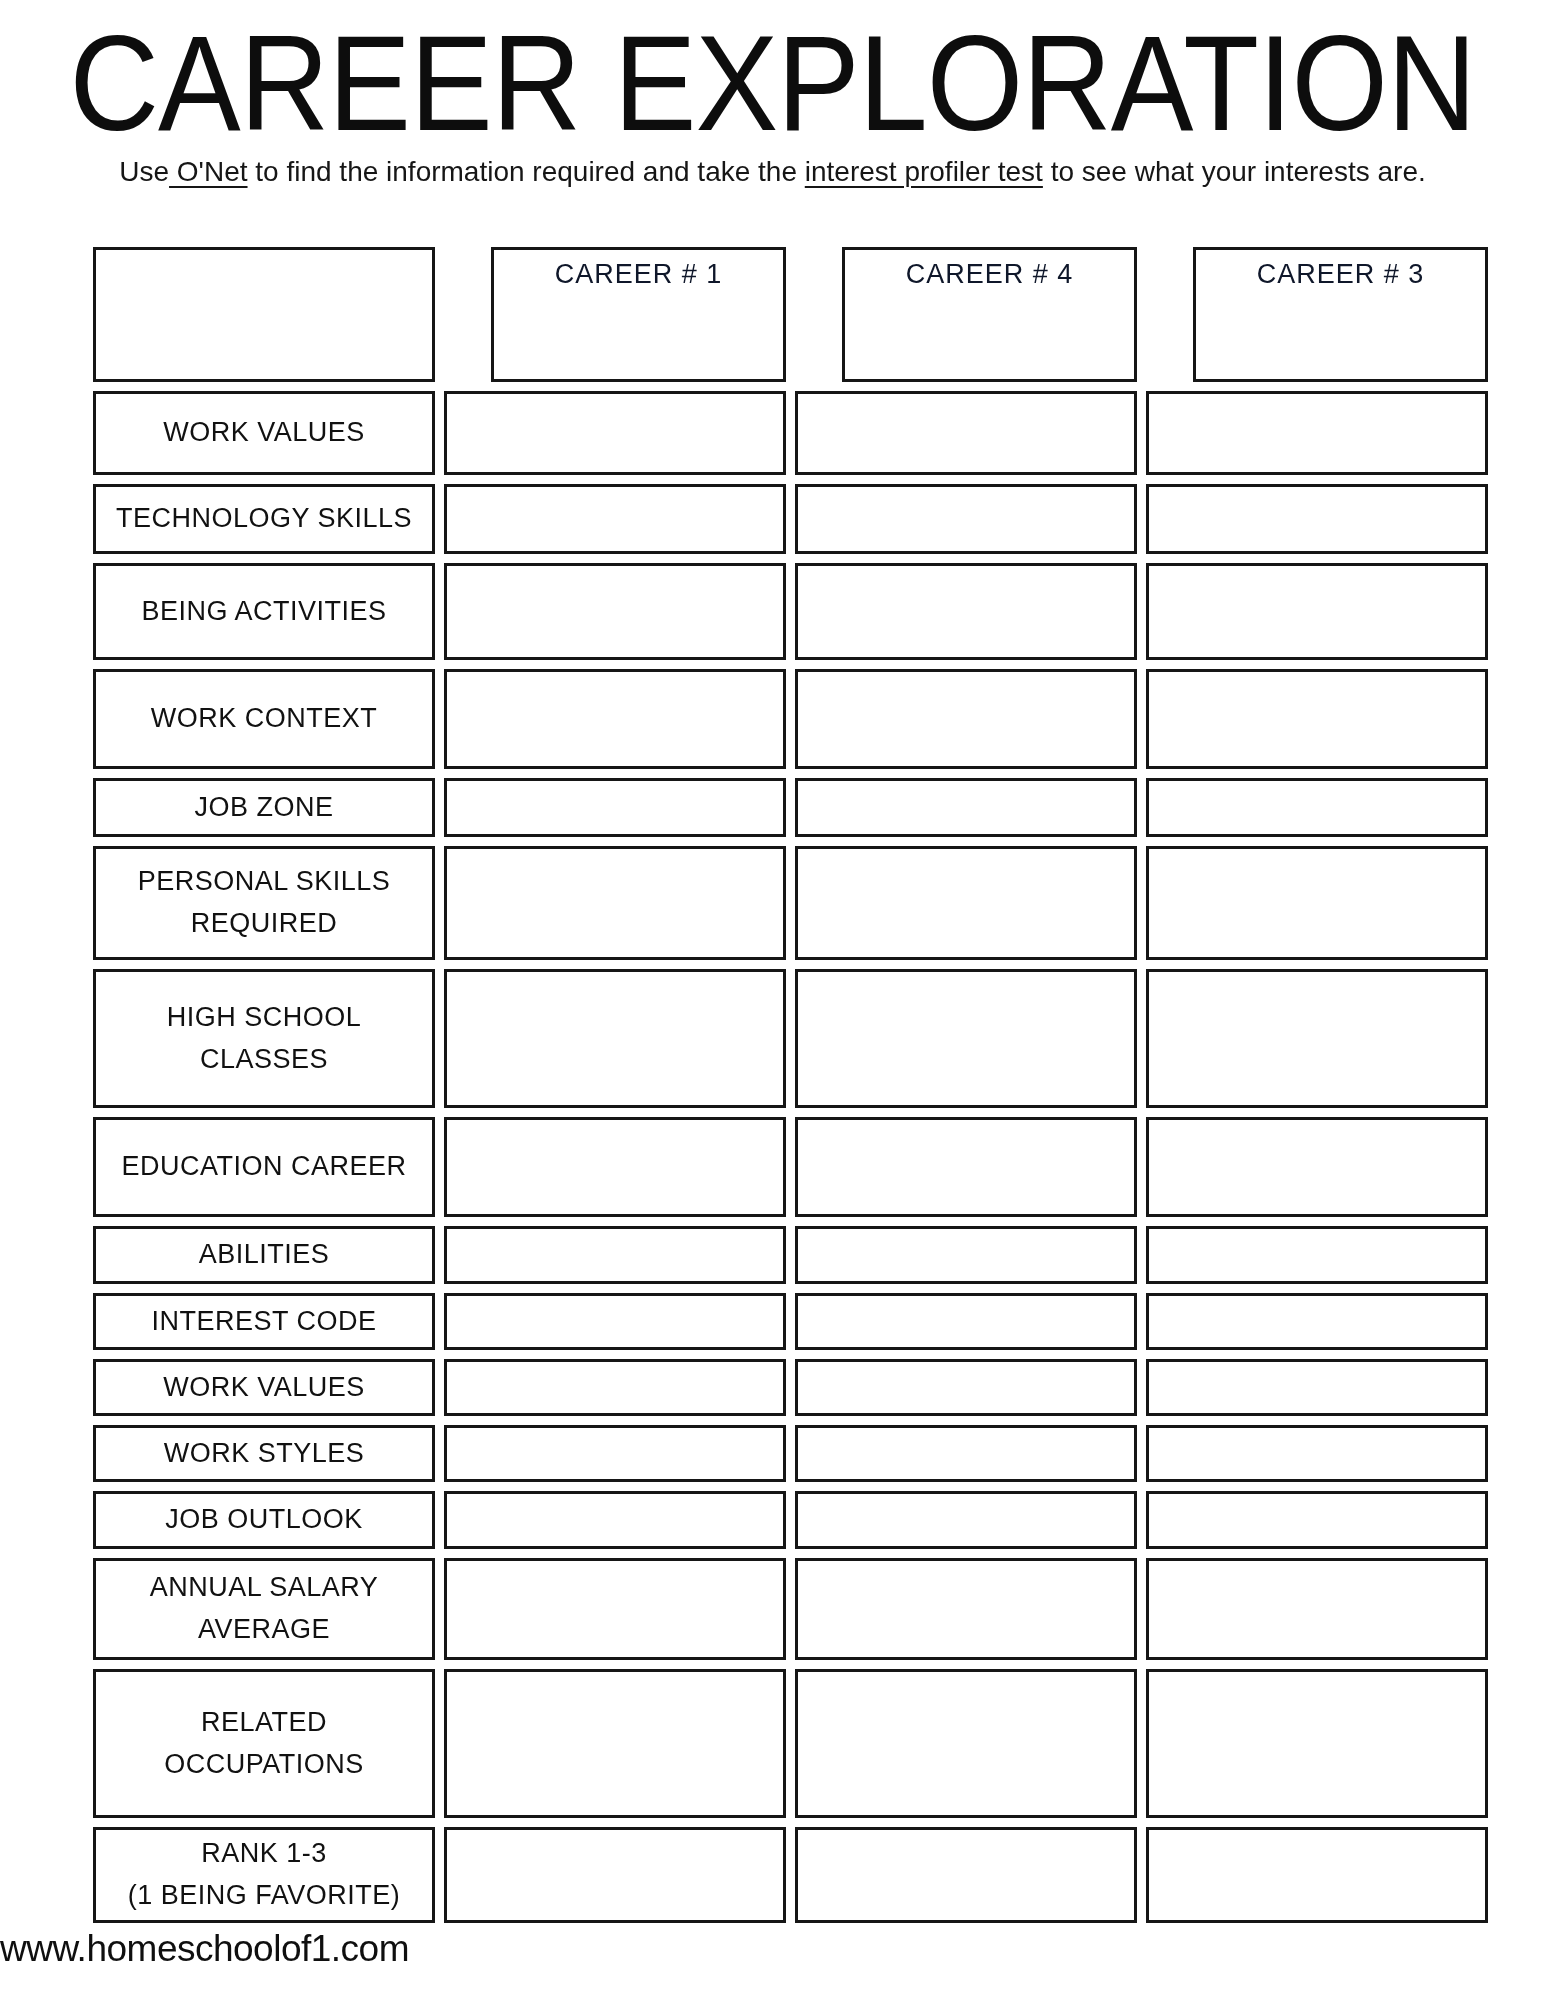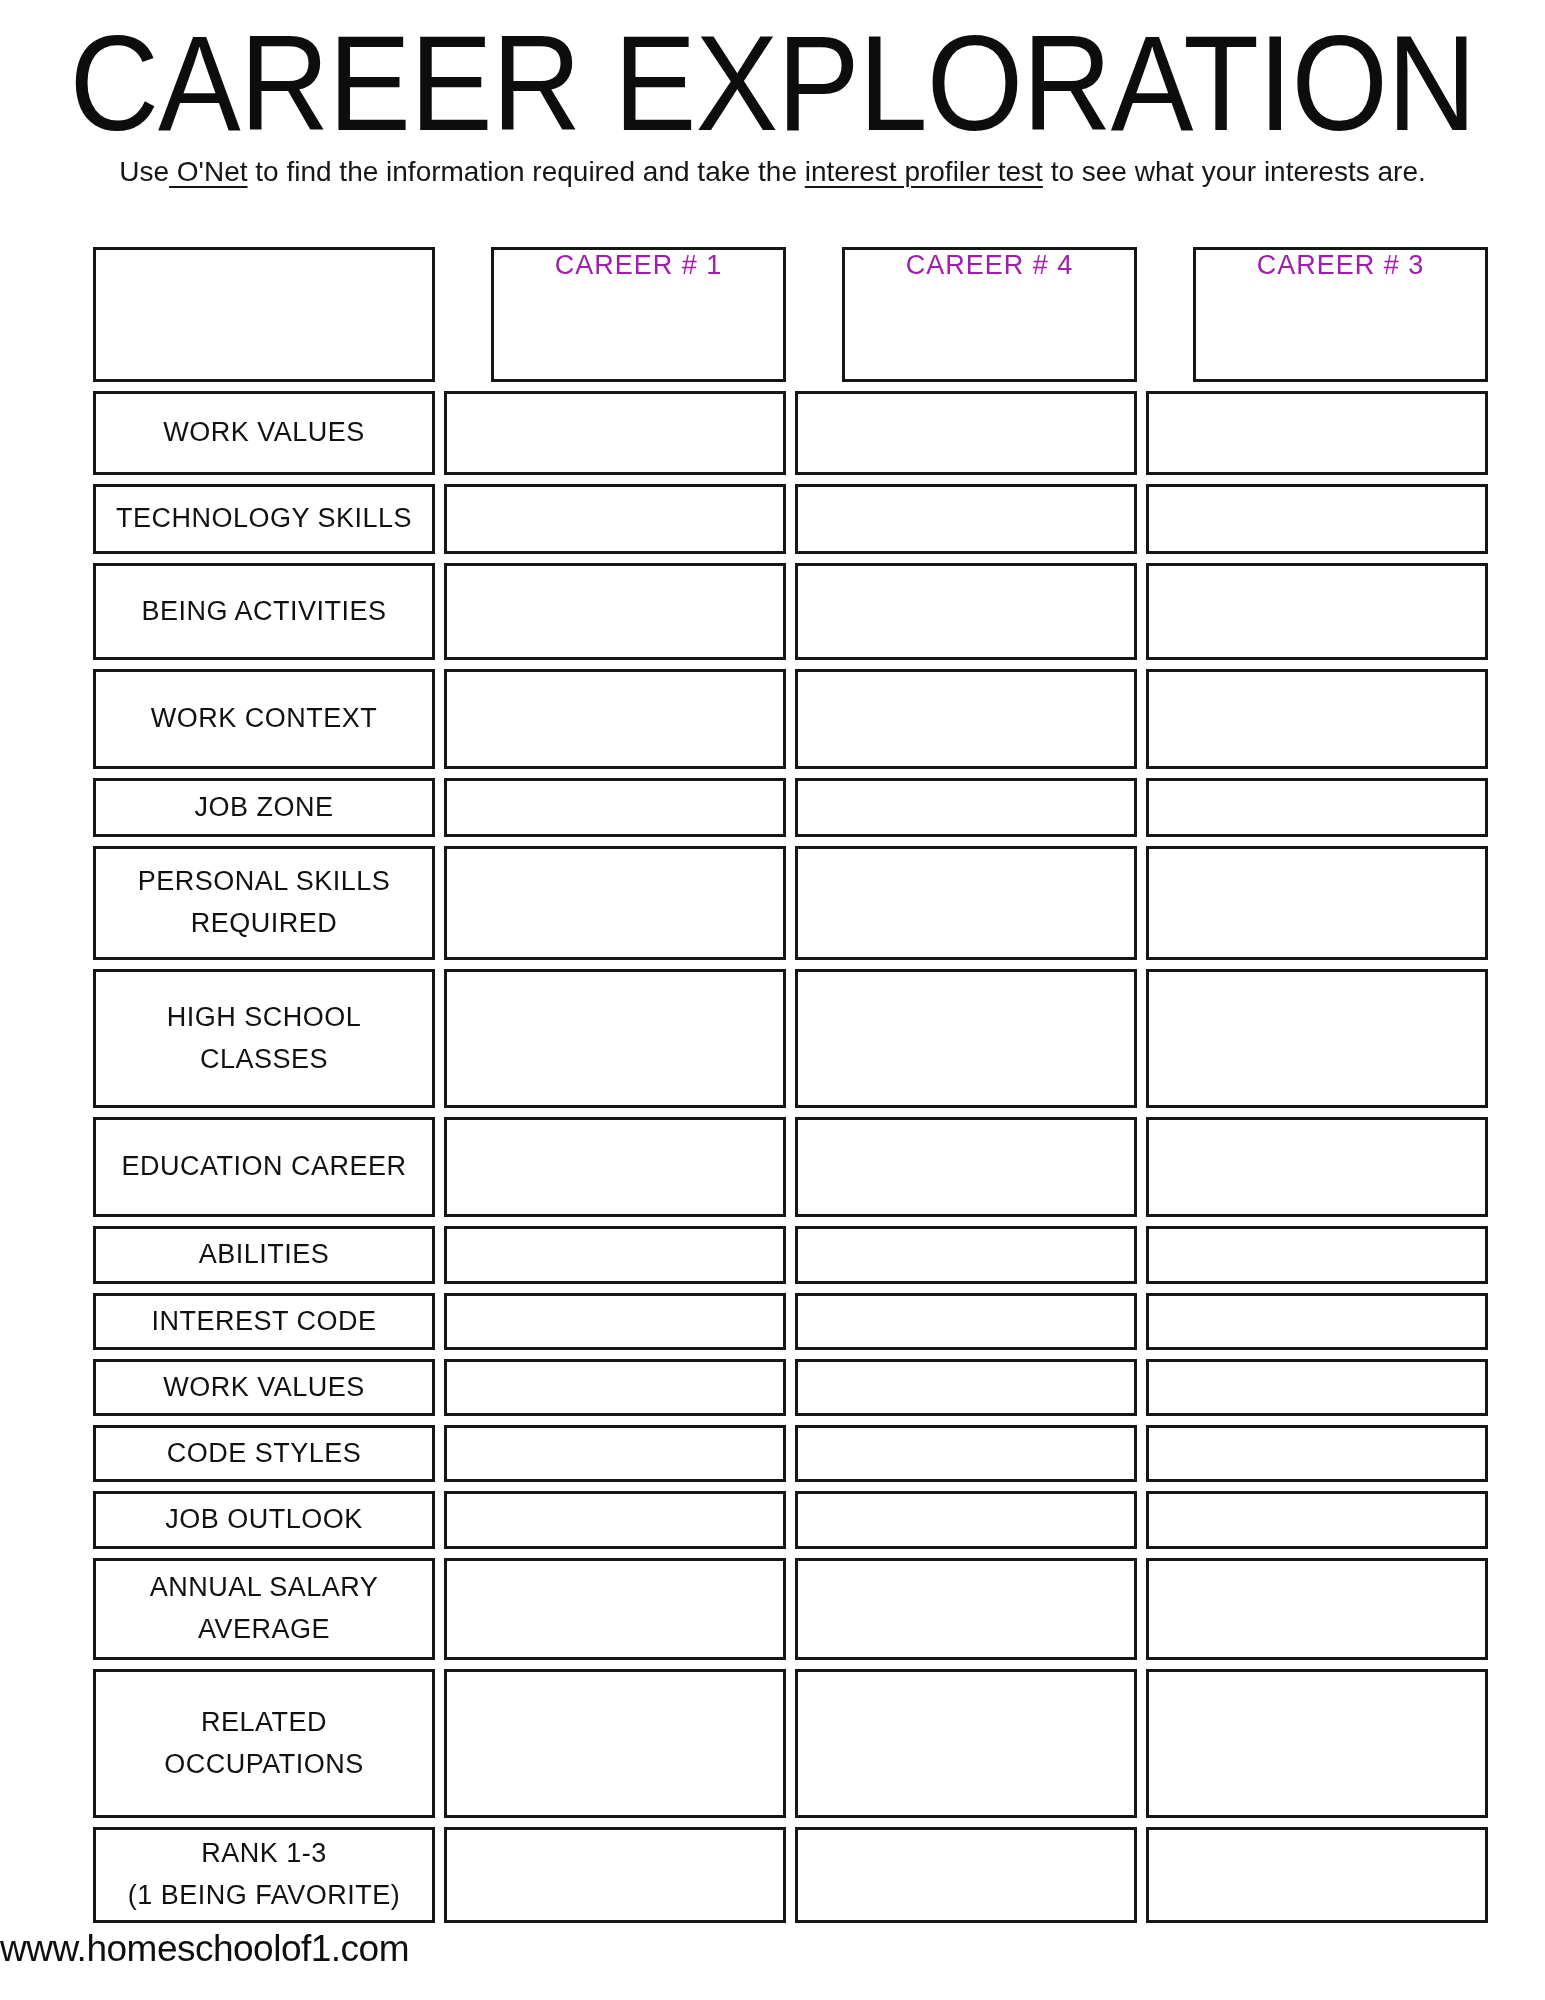--- a/index.html
+++ b/index.html
@@ -47,23 +47,24 @@
     gap: 9px;
   }
   .cell {
     border: 3px solid #161616;
     background: #ffffff;
   }
   .head-cell {
     display: flex;
     justify-content: center;
     align-items: flex-start;
+    padding-top: 9px;
     font-size: 27px;
     letter-spacing: 1px;
-    color: #a21caf;
+    color: #0f172a;
     margin-left: 47px;
   }
   .label-cell {
     display: flex;
     justify-content: center;
     align-items: center;
     text-align: center;
     font-size: 27px;
     line-height: 1.55;
     letter-spacing: 0.5px;
@@ -146,21 +147,21 @@
   <div class="cell label-cell">INTEREST CODE</div>
   <div class="cell"></div>
   <div class="cell"></div>
   <div class="cell"></div>
 
   <div class="cell label-cell">WORK VALUES</div>
   <div class="cell"></div>
   <div class="cell"></div>
   <div class="cell"></div>
 
-  <div class="cell label-cell">CODE STYLES</div>
+  <div class="cell label-cell">WORK STYLES</div>
   <div class="cell"></div>
   <div class="cell"></div>
   <div class="cell"></div>
 
   <div class="cell label-cell">JOB OUTLOOK</div>
   <div class="cell"></div>
   <div class="cell"></div>
   <div class="cell"></div>
 
   <div class="cell label-cell">ANNUAL SALARY

